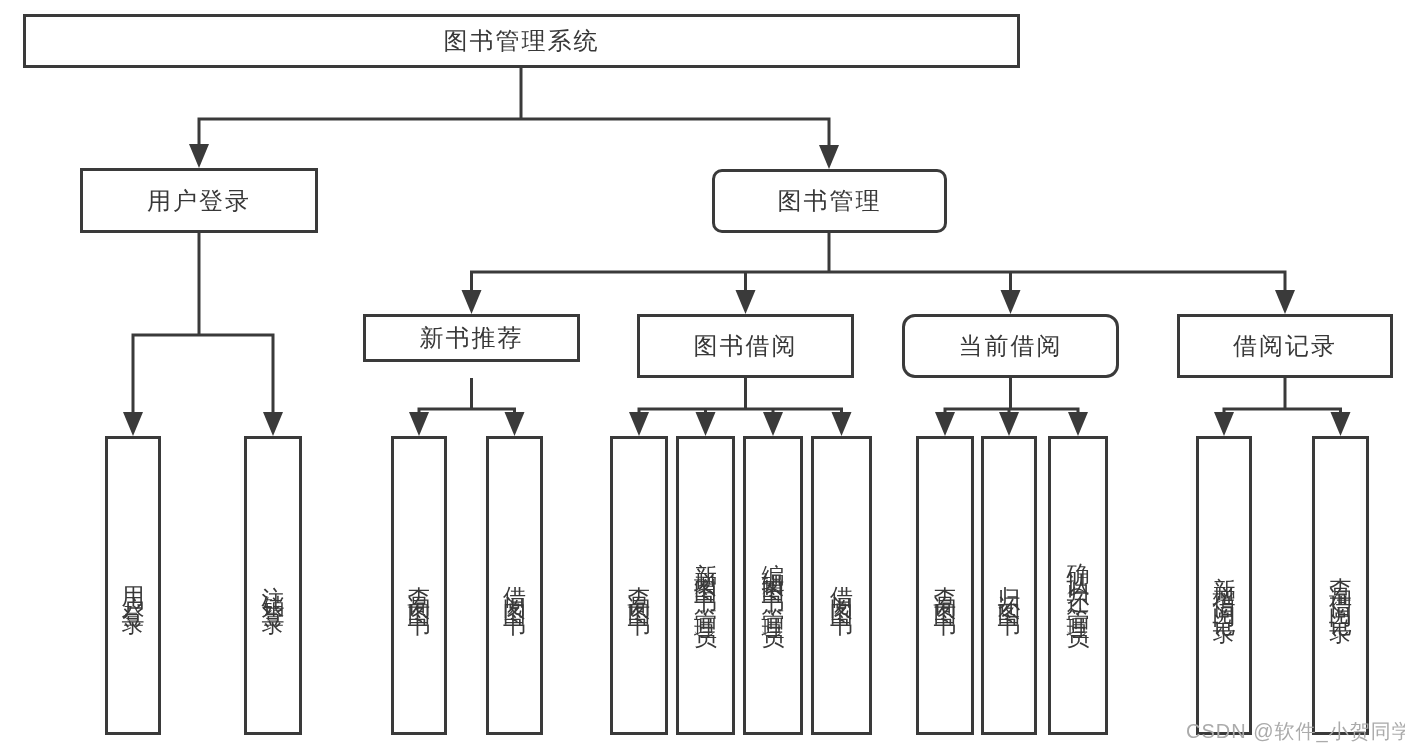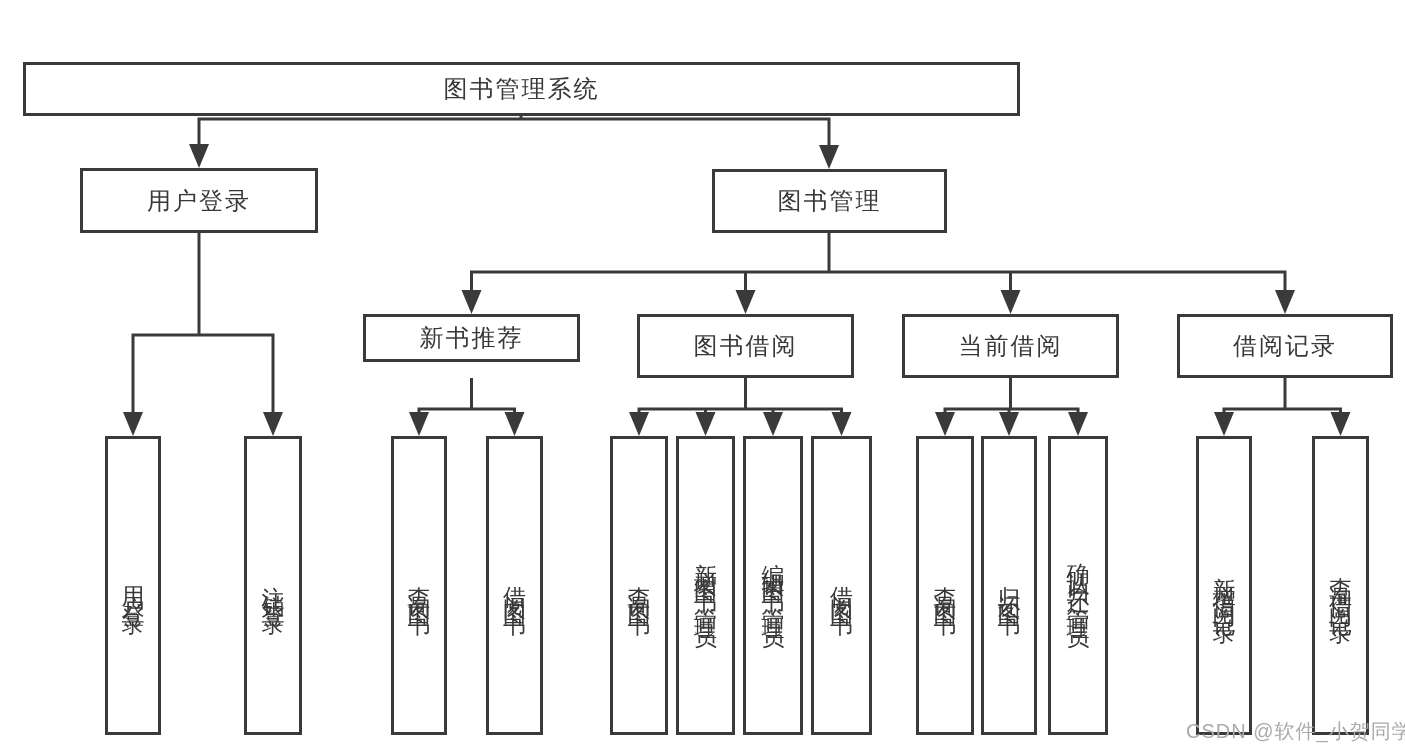--- a/index.html
+++ b/index.html
@@ -116,38 +116,38 @@
 
       <path d="M935,412 L955,412 L945,436 Z"></path>
       <path d="M999,412 L1019,412 L1009,436 Z"></path>
       <path d="M1068,412 L1088,412 L1078,436 Z"></path>
 
       <path d="M1214,412 L1234,412 L1224,436 Z"></path>
       <path d="M1330.5,412 L1350.5,412 L1340.5,436 Z"></path>
     </g>
   </svg>
 
-  <div class="node" style="left:23px; top:14px; width:997px; height:54px;margin-top:48px;">
+  <div class="node" style="left:23px; top:14px; width:997px; height:54px;">
     <span>图书管理系统</span>
   </div>
 
   <div class="node" style="left:80px; top:168px; width:238px; height:65px;">
     <span>用户登录</span>
   </div>
-  <div class="node" style="left:712px; top:169px; width:235px; height:64px;">
+  <div class="node" style="left:712px; top:169px; width:235px; height:64px;border-radius:10px;">
     <span>图书管理</span>
   </div>
 
   <div class="node" style="left:363px; top:314px; width:217px; height:48px;">
     <span>新书推荐</span>
   </div>
   <div class="node" style="left:637px; top:314px; width:217px; height:64px;">
     <span>图书借阅</span>
   </div>
-  <div class="node" style="left:902px; top:314px; width:217px; height:64px;">
+  <div class="node" style="left:902px; top:314px; width:217px; height:64px;border-radius:13px;">
     <span>当前借阅</span>
   </div>
   <div class="node" style="left:1177px; top:314px; width:216px; height:64px;">
     <span>借阅记录</span>
   </div>
 
   <div class="leaf" style="left:105px; width:56px;">
     <span>用户登录</span>
   </div>
   <div class="leaf" style="left:244px; width:58px;">

